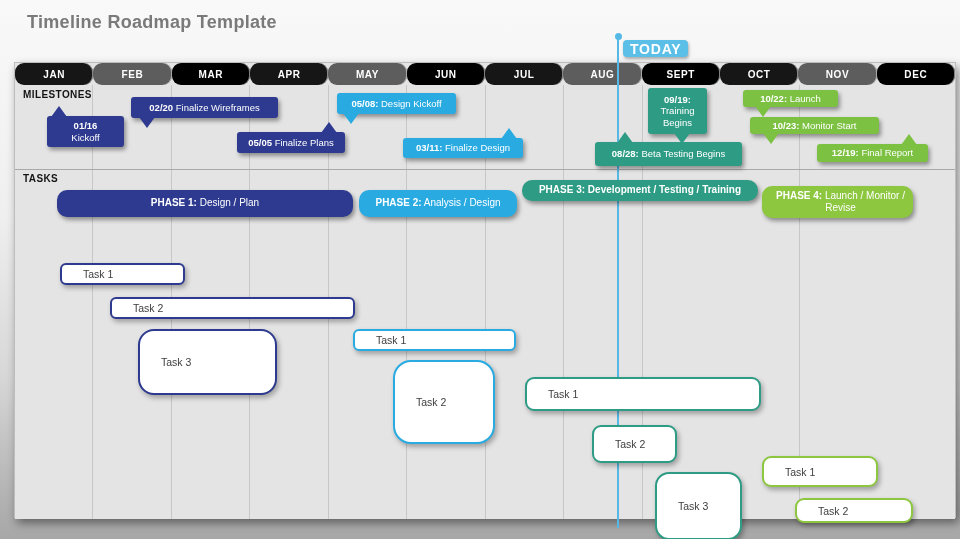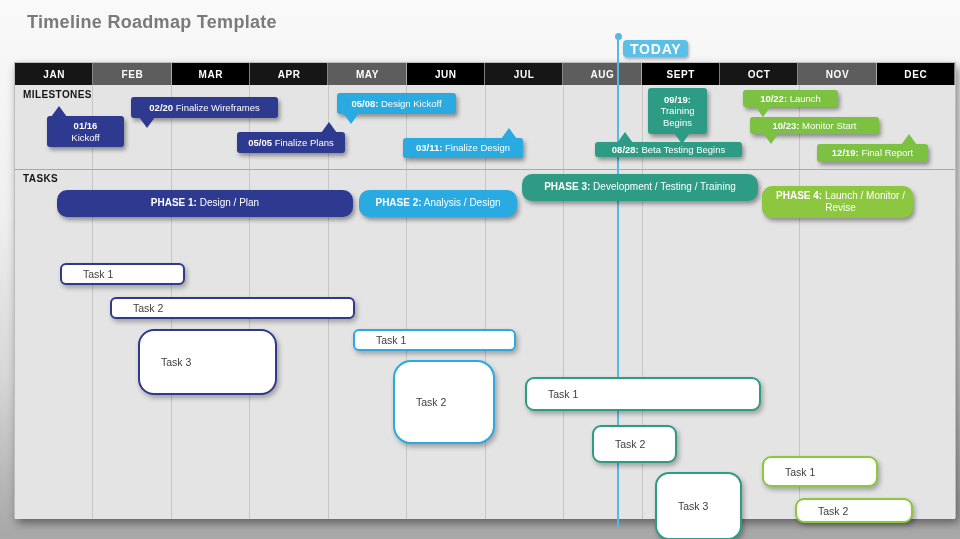--- a/index.html
+++ b/index.html
@@ -17,20 +17,21 @@
     position:absolute; left:14px; top:62px; width:942px; height:456px;
     background:#e4e4e4; z-index:1;
     box-shadow:3px 5px 9px rgba(0,0,0,0.45);
     border:1px solid #bdbdbd;
   }
   .month-row { position:absolute; left:0; top:0; width:100%; height:22px; display:flex; }
   .month-cell {
     flex:1; display:flex; align-items:center; justify-content:center;
     color:#fff; font-size:10px; font-weight:bold; letter-spacing:0.6px;
     box-shadow:inset -1px 0 0 rgba(230,230,230,0.55);
+    border-radius:9px;
   }
   .shade-dark  { background:#161616; }
   .shade-mid   { background:#5d5d5d; }
   .shade-light { background:#000000; }
   .table-body {
     position:absolute; left:0; top:22px; width:100%; height:434px;
     background-color:#e4e4e4;
     background-image:repeating-linear-gradient(to right,
       transparent 0px, transparent 77.5px, #c7c7c7 77.5px, #c7c7c7 78.5px);
   }
@@ -131,21 +132,21 @@
         <div class="tail tail-up" style="left: 84px; border-bottom-color: rgb(45, 58, 143); border-top-color: rgb(45, 58, 143);"></div>
       </div>
       <div class="milestone" style="left: 337px; top: 93px; width: 119px; height: 21px; background: rgb(41, 171, 226);">
         <div><b>05/08:</b> Design Kickoff</div>
         <div class="tail tail-down" style="left: 6px; border-bottom-color: rgb(41, 171, 226); border-top-color: rgb(41, 171, 226);"></div>
       </div>
       <div class="milestone" style="left: 403px; top: 138px; width: 120px; height: 20px; background: rgb(41, 171, 226);">
         <div><b>03/11:</b> Finalize Design</div>
         <div class="tail tail-up" style="left: 98px; border-bottom-color: rgb(41, 171, 226); border-top-color: rgb(41, 171, 226);"></div>
       </div>
-      <div class="milestone" style="left: 595px; top: 142px; width: 147px; height: 15px; background: rgb(46, 156, 133);">
+      <div class="milestone" style="left: 595px; top: 142px; width: 147px; height: 24px; background: rgb(46, 156, 133);">
         <div><b>08/28:</b> Beta Testing Begins</div>
         <div class="tail tail-up" style="left: 22px; border-bottom-color: rgb(46, 156, 133); border-top-color: rgb(46, 156, 133);"></div>
       </div>
       <div class="milestone" style="left: 648px; top: 88px; width: 59px; height: 46px; background: rgb(46, 156, 133);">
         <div><b>09/19:</b></div>
         <div class="ml-multi">Training Begins</div>
         <div class="tail tail-down" style="left: 26px; border-bottom-color: rgb(46, 156, 133); border-top-color: rgb(46, 156, 133);"></div>
       </div>
       <div class="milestone" style="left: 743px; top: 90px; width: 95px; height: 17px; background: rgb(124, 193, 66);">
         <div><b>10/22:</b> Launch</div>
@@ -160,21 +161,21 @@
         <div class="tail tail-up" style="left: 84px; border-bottom-color: rgb(124, 193, 66); border-top-color: rgb(124, 193, 66);"></div>
       </div>
     </div>
   <div class="layer" id="phase-layer">
       <div class="phase" style="left: 57px; top: 190px; width: 296px; height: 27px; background: rgb(45, 58, 143);">
         <span><b>PHASE 1:</b> Design / Plan</span>
       </div>
       <div class="phase" style="left: 359px; top: 190px; width: 158px; height: 27px; background: rgb(41, 171, 226);">
         <span><b>PHASE 2:</b> Analysis / Design</span>
       </div>
-      <div class="phase" style="left: 522px; top: 174px; width: 236px; height: 27px; background: rgb(46, 156, 133);">
+      <div class="phase" style="left: 522px; top: 180px; width: 236px; height: 21px; background: rgb(46, 156, 133); font-weight: bold;">
         <span><b>PHASE 3:</b> Development / Testing / Training</span>
       </div>
       <div class="phase" style="left: 762px; top: 186px; width: 151px; height: 32px; background: rgb(141, 198, 63); padding-left: 12px;">
         <span><b>PHASE 4:</b> Launch / Monitor / Revise</span>
       </div>
     </div>
   <div class="layer" id="task-layer">
       <div class="task" style="left: 60px; top: 233px; width: 125px; height: 22px; border: 2.5px solid rgb(45, 58, 143); border-radius: 6px;">Task 1</div>
       <div class="task" style="left: 110px; top: 267px; width: 245px; height: 22px; border: 2.5px solid rgb(45, 58, 143); border-radius: 6px;">Task 2</div>
       <div class="task" style="left: 138px; top: 299px; width: 139px; height: 66px; border: 2.5px solid rgb(45, 58, 143); border-radius: 16px;">Task 3</div>

